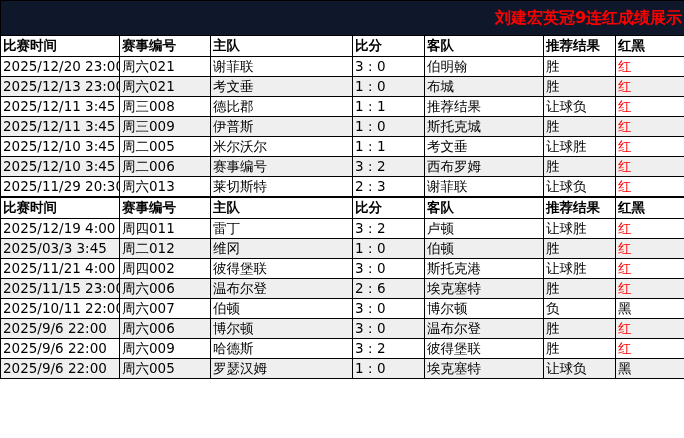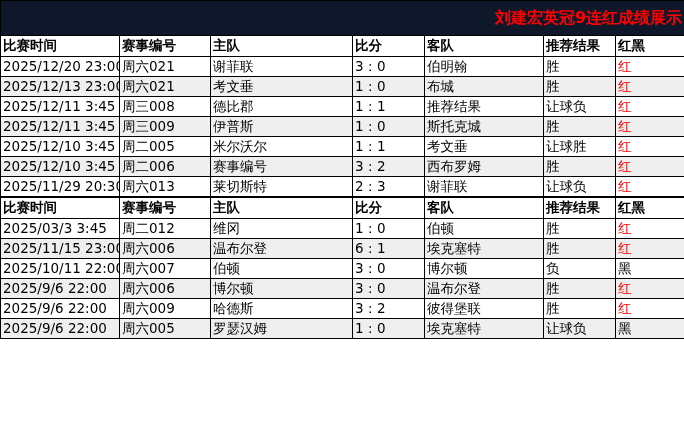--- a/index.html
+++ b/index.html
@@ -155,33 +155,51 @@
       <th>赛事编号</th>
       <th>主队</th>
       <th>比分</th>
       <th>客队</th>
       <th>推荐结果</th>
       <th>红黑</th>
     </tr>
   </thead>
   <tbody>
       <tr>
+        <td>2025/12/19 4:00</td>
+        <td>周四011</td>
+        <td>雷丁</td>
+        <td class="score-cell">3：2</td>
+        <td>卢顿</td>
+        <td>让球胜</td>
+        <td style="color: rgb(255, 0, 0);">红</td>
+      </tr>
+      <tr>
         <td>2025/03/3 3:45</td>
         <td>周二012</td>
         <td>维冈</td>
         <td class="score-cell">1：0</td>
         <td>伯顿</td>
         <td>胜</td>
         <td style="color: rgb(255, 0, 0);">红</td>
       </tr>
       <tr>
+        <td>2025/11/21 4:00</td>
+        <td>周四002</td>
+        <td>彼得堡联</td>
+        <td class="score-cell">3：0</td>
+        <td>斯托克港</td>
+        <td>让球胜</td>
+        <td style="color: rgb(255, 0, 0);">红</td>
+      </tr>
+      <tr>
         <td>2025/11/15 23:00</td>
         <td>周六006</td>
         <td>温布尔登</td>
-        <td class="score-cell">6：1</td>
+        <td class="score-cell">2：6</td>
         <td>埃克塞特</td>
         <td>胜</td>
         <td style="color: rgb(255, 0, 0);">红</td>
       </tr>
       <tr>
         <td>2025/10/11 22:00</td>
         <td>周六007</td>
         <td>伯顿</td>
         <td class="score-cell">3：0</td>
         <td>博尔顿</td>

